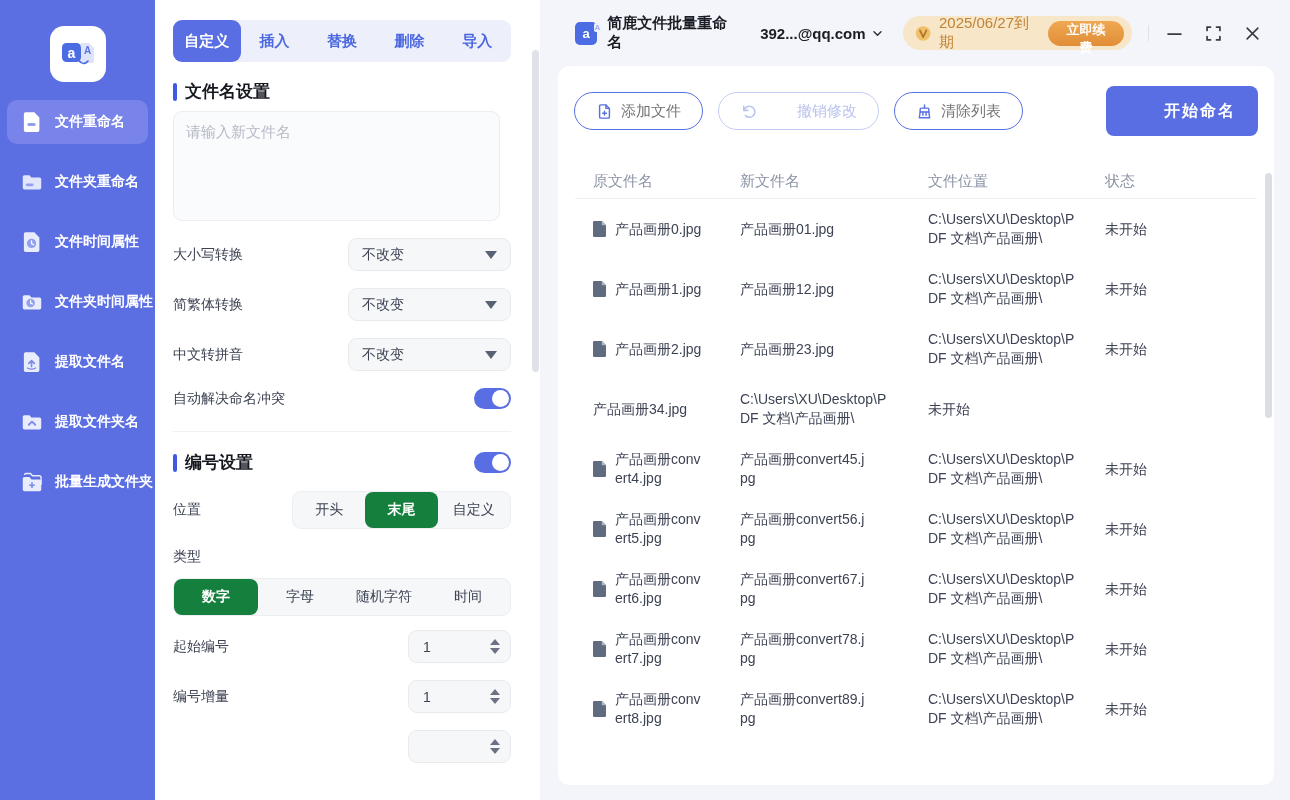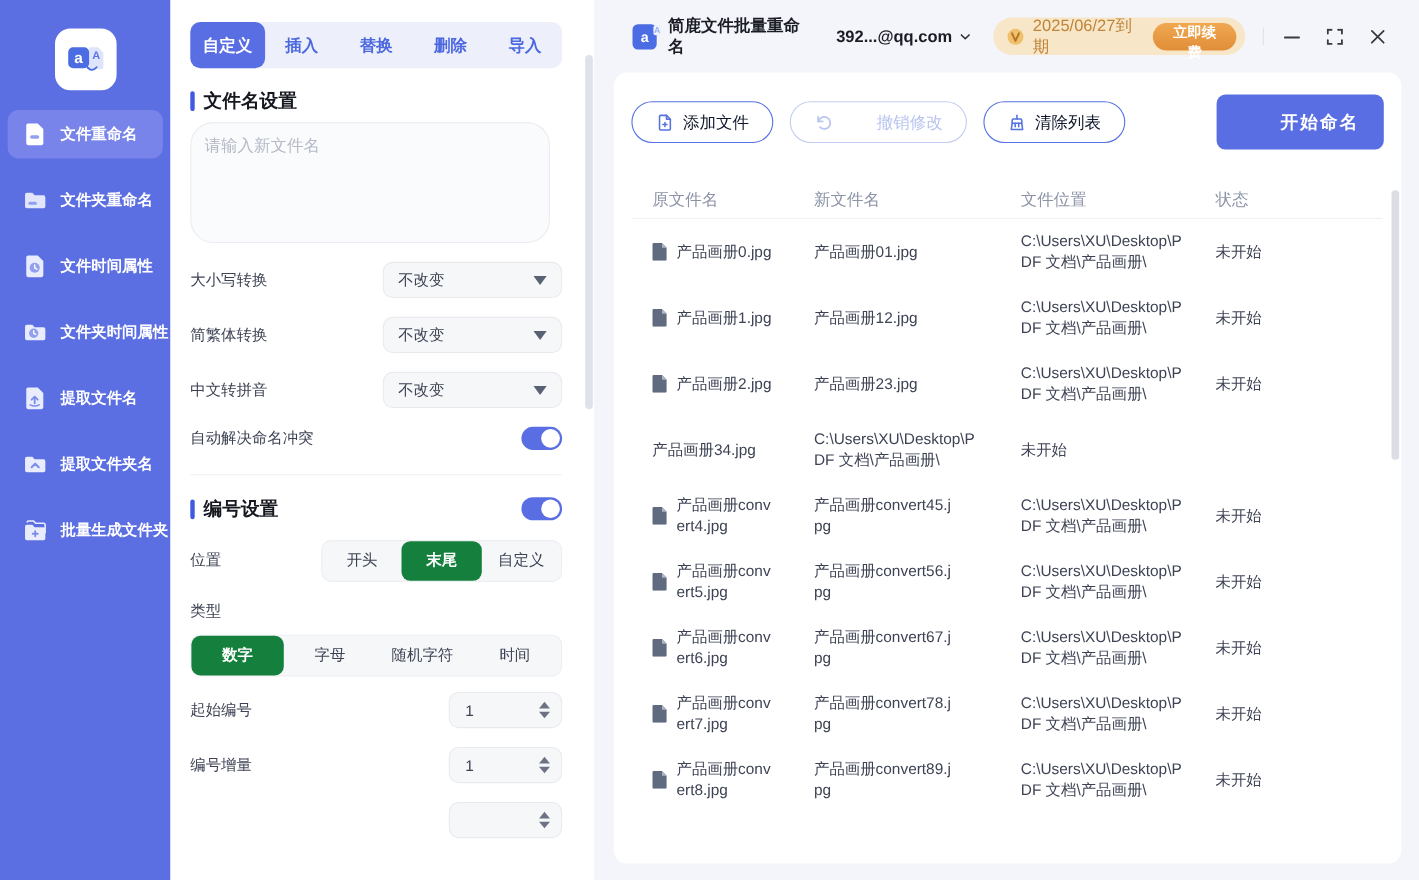--- a/index.html
+++ b/index.html
@@ -22,21 +22,21 @@
   .tabs { margin:20px 29px 0 18px; height:42px; background:#edf0fa; border-radius:9px;
           display:flex; align-items:stretch; }
   .tab { flex:1; border:none; background:transparent; color:#4c68e0; font-size:15px; font-weight:bold;
          border-radius:9px; cursor:pointer; font-family:inherit; }
   .tab.active { background:#5a6ee3; color:#fff; }
   .sec-head { margin:18px 29px 0 18px; display:flex; align-items:center; }
   .sec-bar { width:4px; height:18px; background:#3f5ae0; border-radius:2px; margin-right:8px; }
   .sec-title { font-size:17px; font-weight:bold; color:#16181f; }
   .sec-head .toggle { margin-left:auto; }
   .name-input { display:block; margin:8px 29px 0 18px; width:327px; height:110px; resize:none;
-                background:#fafbfd; border:1px solid #ececf1; border-radius:21px; padding:11px 12px;
+                background:#fafbfd; border:1px solid #ececf1; border-radius:9px; padding:11px 12px;
                 font-size:15px; font-family:inherit; color:#3d4354; }
   .name-input::placeholder { color:#b6bac6; }
   .form-row { margin:17px 29px 0 18px; display:flex; align-items:center; justify-content:space-between; }
   .flabel { font-size:14px; color:#3d4354; }
   .select { width:163px; height:33px; background:#f6f7f9; border:1px solid #e9eaee; border-radius:9px;
             display:flex; align-items:center; justify-content:space-between; padding:0 13px; cursor:pointer; }
   .select span { font-size:14px; color:#3d4354; }
   .caret { width:0; height:0; border-left:6px solid transparent; border-right:6px solid transparent;
            border-top:8px solid #596174; }
   .toggle { width:37px; height:21px; border-radius:11px; position:relative; cursor:pointer; }
@@ -76,21 +76,21 @@
              display:flex; align-items:center; gap:8px; padding:0 8px 0 12px; }
   .license-date { font-size:15px; color:#bf8438; }
   .renew-btn { height:25px; border:none; border-radius:13px; padding:0 13px; cursor:pointer;
                background:linear-gradient(180deg,#efa851,#e18d37); color:#fff; font-size:13px; font-weight:bold; font-family:inherit; }
   .win-sep { width:1px; height:16px; background:#dfe1e9; margin-left:16px; }
   .win-controls { display:flex; align-items:center; gap:24px; margin-left:18px; }
   .win-btn { background:none; border:none; cursor:pointer; display:flex; align-items:center; padding:0; }
 
   .card { position:absolute; left:18px; top:66px; width:716px; height:719px; background:#fff; border-radius:12px; padding:20px 16px 0; }
   .toolbar { display:flex; align-items:center; gap:15px; }
-  .pill { height:38px; border-radius:19px; border:1px solid #5671e1; background:#fff; color:#0f172a;
+  .pill { height:38px; border-radius:19px; border:1px solid #5671e1; background:#fff; color:#737373;
           display:flex; align-items:center; gap:8px; padding:0 21px; font-size:15px; cursor:pointer; font-family:inherit; }
   .pill.disabled { border-color:#c3cdf2; color:#b9c4ef; cursor:default;gap:40px; }
   .primary-btn { margin-left:auto; width:152px; height:50px; border:none; border-radius:8px; background:#5a6ee3;
                  color:#fff; font-size:16px; font-weight:bold; cursor:pointer; letter-spacing:2px; font-family:inherit;padding-left:36px; }
 
   .thead { display:grid; grid-template-columns:147px 188px 177px 1fr; padding-left:19px; margin-top:28px; height:34px; align-items:center; }
   .th { font-size:15px; color:#8b93a6; }
   .head-line { height:1px; background:#eef0f4; margin:0 1px; }
   .trow { display:grid; grid-template-columns:147px 188px 177px 1fr; padding-left:19px; min-height:60px; align-items:center; }
   .td { font-size:14px; color:#3d4354; line-height:19px; padding:11px 0; }

